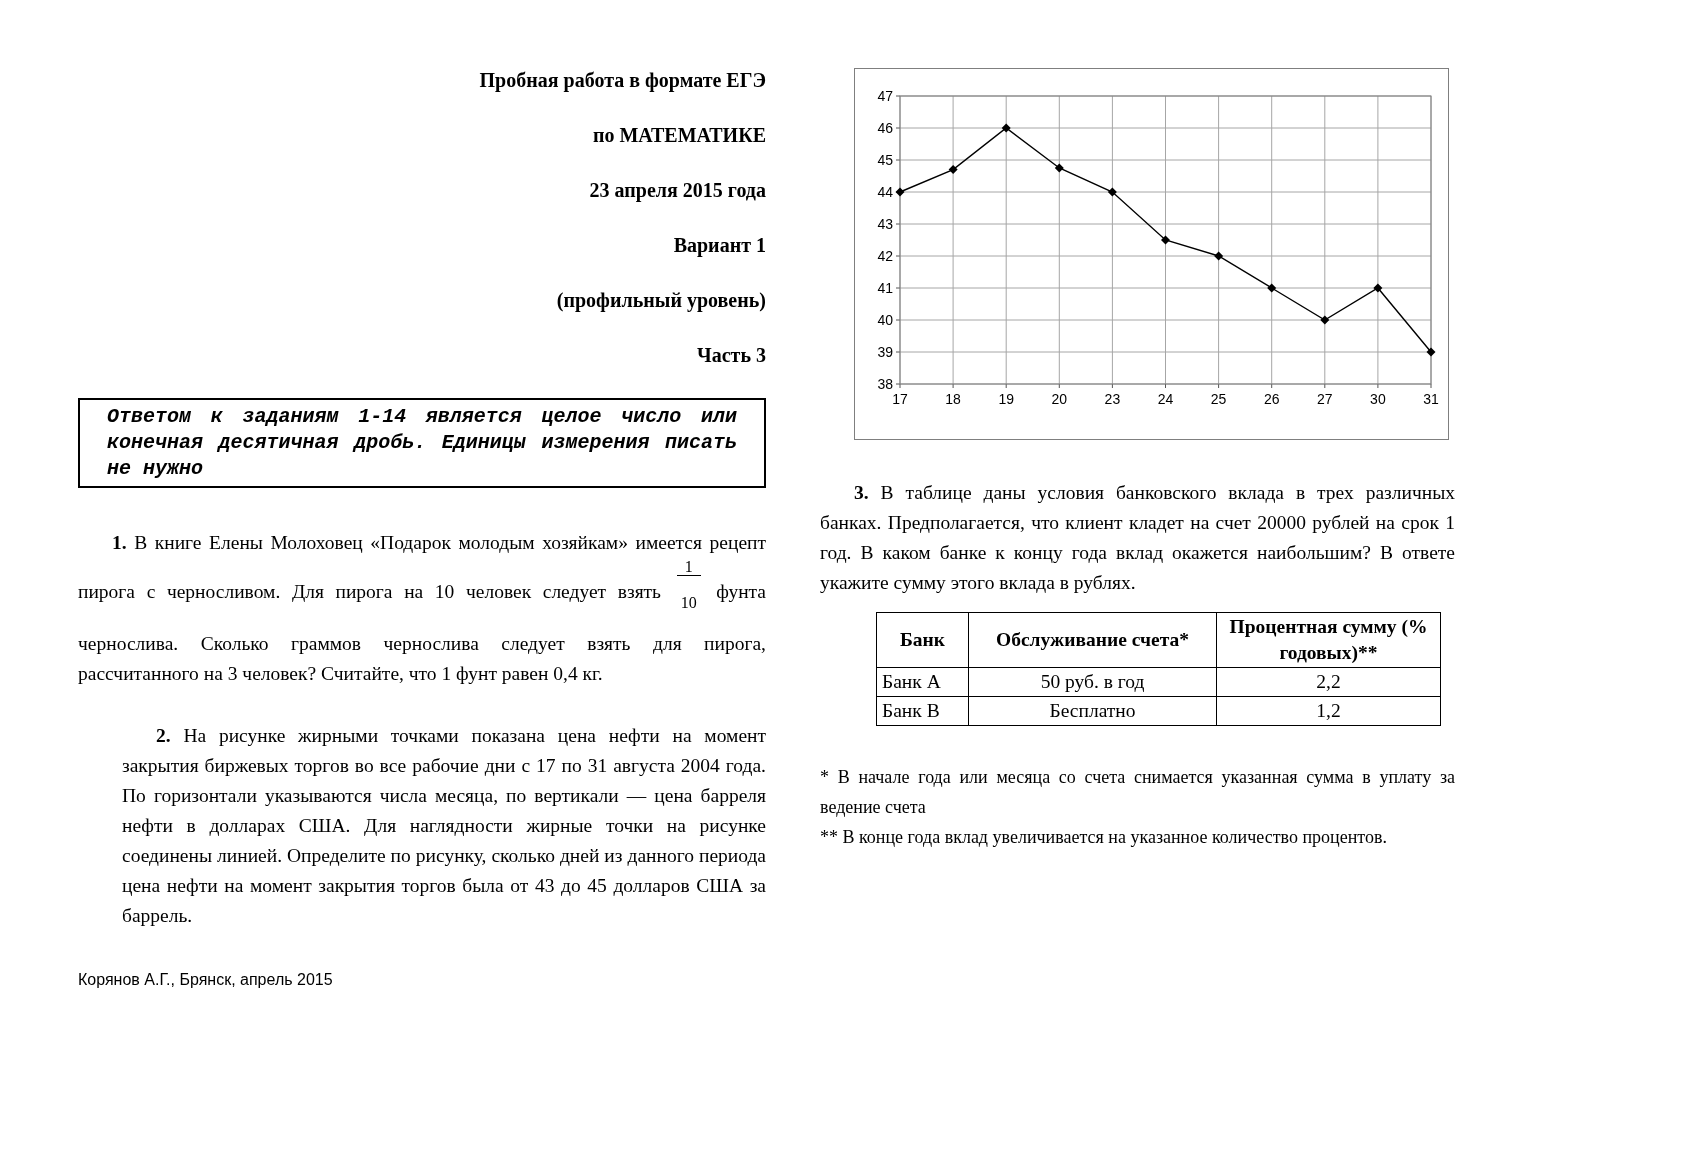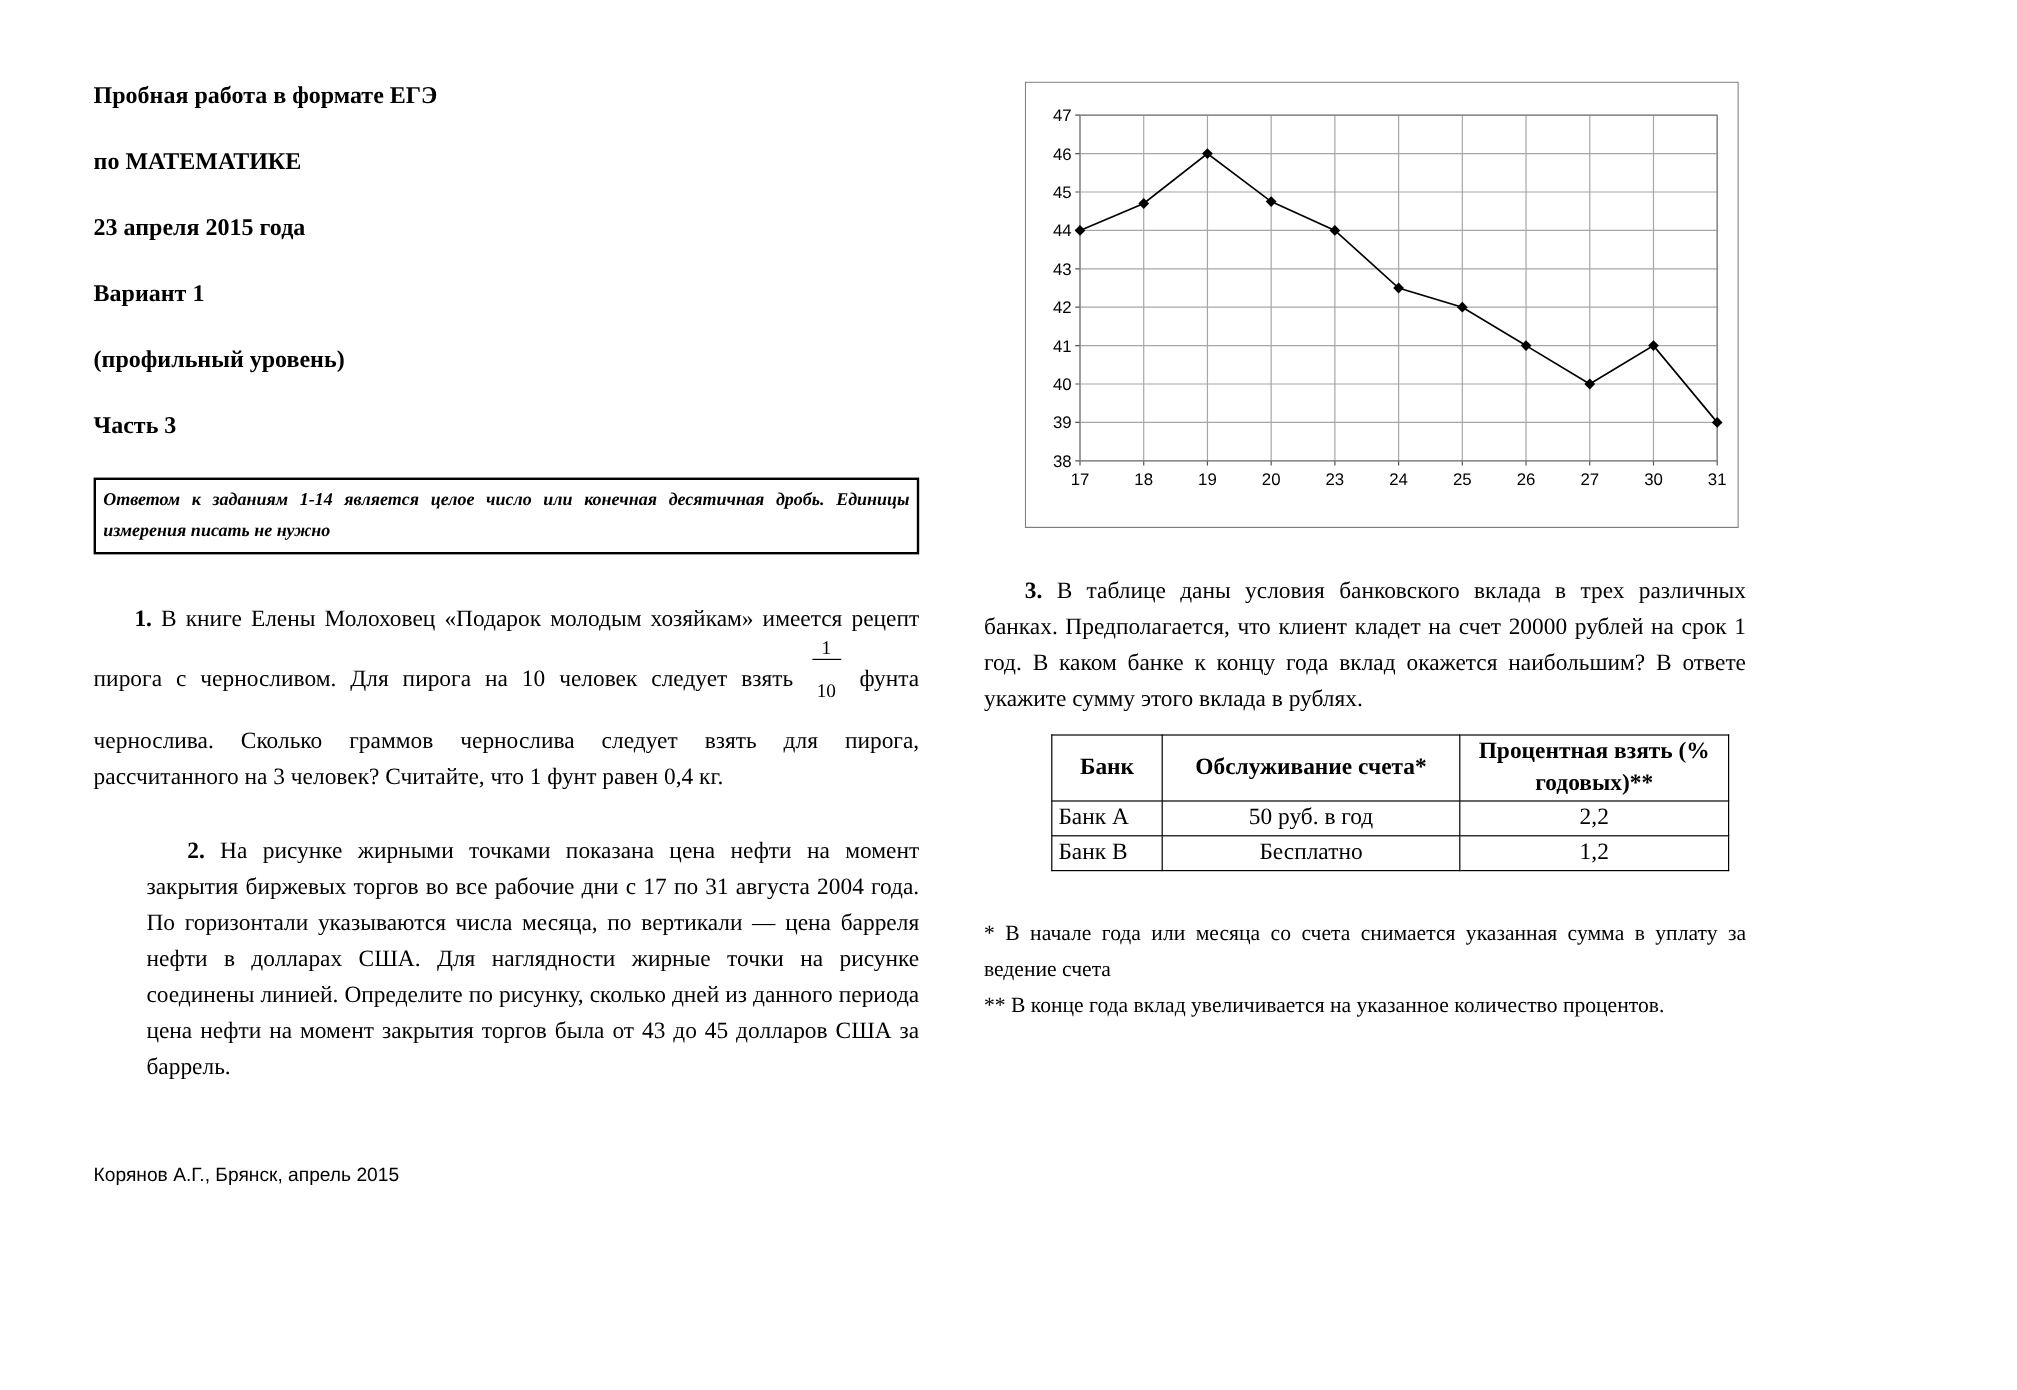--- a/index.html
+++ b/index.html
@@ -8,29 +8,30 @@
     width:1681px; height:1158px;
     font-family:"Liberation Serif", serif;
     color:#000;
     overflow:hidden;
   }
   .page { position:relative; width:1681px; height:1158px; background:#fff; }
 
   
   .col-left { position:absolute; left:78px; top:68px; width:688px; }
   .headings p {
-    text-align:left; font-weight:bold; font-size:20px;
+    text-align:right; font-weight:bold; font-size:20px;
     line-height:24px; margin-bottom:31px;
   }
   .notice-box {
     border:2px solid #000;
-    padding:4px 6px;
+    padding:4px 27px;
     font-weight:bold; font-style:italic;
-    font-size:15px; line-height:26px;
+    font-size:20px; line-height:26px;
     text-align:justify;
+    font-family:Liberation Mono, monospace;
   }
   .problem {
     font-size:19.5px; line-height:30px;
     text-align:justify; text-indent:34px;
   }
   .p1 { margin-top:40px; }
   .p2 { margin-top:32px;margin-left:44px; }
   .pnum { font-weight:bold; }
 
   .frac {
@@ -200,21 +201,21 @@
     <p class="problem p3">
       <b class="pnum">3.</b>
       <span>В таблице даны условия банковского вклада в трех различных банках. Предполагается, что клиент кладет на счет 20000 рублей на срок 1 год. В каком банке к концу года вклад окажется наибольшим? В ответе укажите сумму этого вклада в рублях.</span>
     </p>
 
     <table class="bank-table">
       <thead>
         <tr>
           <th class="w1">Банк</th>
           <th class="w2">Обслуживание счета*</th>
-          <th class="w3">Процентная взять (% годовых)**</th>
+          <th class="w3">Процентная сумму (% годовых)**</th>
         </tr>
       </thead>
       <tbody>
         <tr>
           <td>Банк А</td>
           <td>50 руб. в год</td>
           <td>2,2</td>
         </tr>
         <tr>
           <td>Банк В</td>

